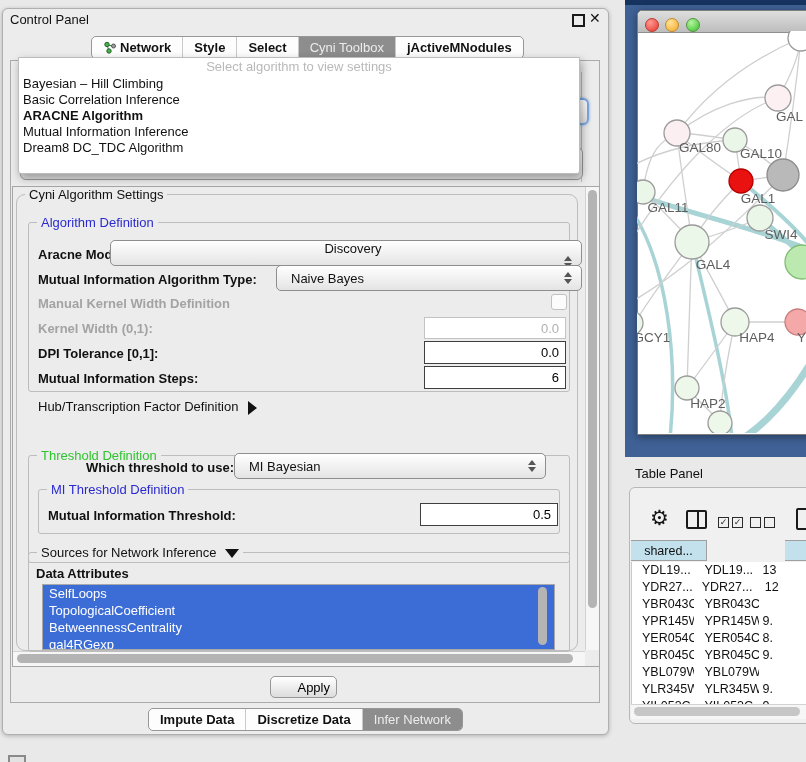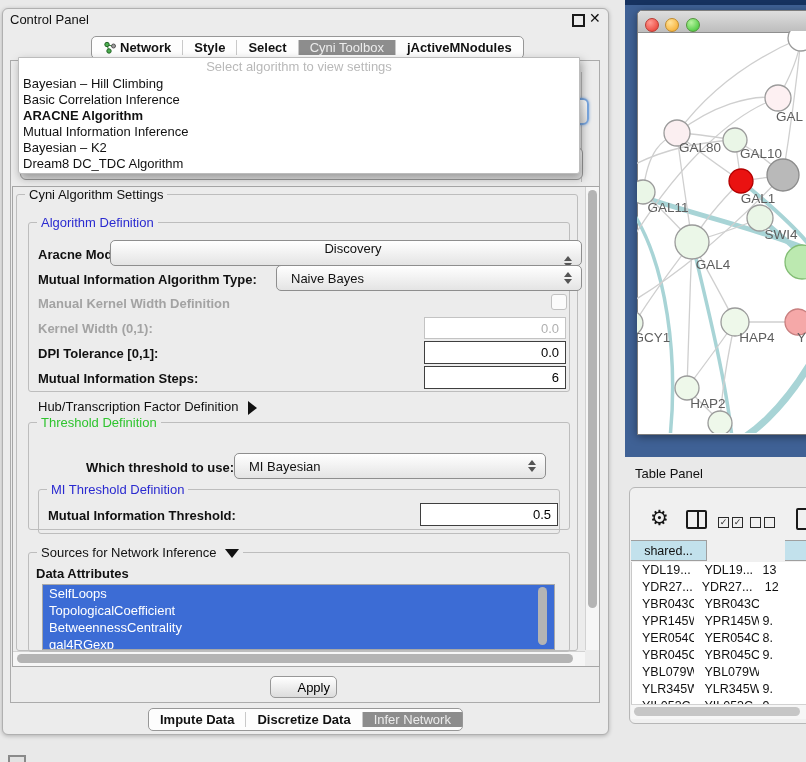--- a/index.html
+++ b/index.html
@@ -7,21 +7,21 @@
         font-family:"Liberation Sans","DejaVu Sans",sans-serif;color:#111;}
   .abs{position:absolute;}
   .bold{font-weight:bold;}
   
   .cp{left:2px;top:8px;width:605px;height:725px;background:#ececec;border:1px solid #b0b0b0;
       border-radius:6px;box-shadow:0 1px 4px rgba(0,0,0,.25);}
   .cp-title{left:10px;top:12px;font-size:13px;}
   .float-btn{left:572px;top:14px;width:9px;height:9px;border:2px solid #1a1a1a;background:#ececec;cursor:pointer;}
   .close-btn{left:589px;top:10px;font-size:14px;font-weight:bold;cursor:pointer;}
   
-  .tabbar{display:flex;border:1px solid #979797;border-radius:5px;background:#fdfdfd;overflow:hidden;height:21px;align-items:center;}
+  .tabbar{display:flex;border:1px solid #979797;border-radius:5px;background:#fdfdfd;overflow:hidden;height:21px;}
   .tab{display:flex;align-items:center;gap:4px;padding:0 11px;font-size:13px;font-weight:bold;
        border-left:1px solid #c9c9c9;white-space:nowrap;cursor:pointer;}
   .tab:first-child{border-left:none;}
   .tab.selected{background:#8d8d8d;color:#ececec;font-weight:normal;}
   
   .content-panel{left:10px;top:60px;width:588px;height:641px;background:#ececec;border:1px solid #ababab;}
   .gb{border:1px solid #bdbdbd;border-radius:3px;}
   .gb-label{position:absolute;top:-8px;left:8px;background:#ececec;padding:0 4px;font-size:13px;white-space:nowrap;}
   .lbl{font-size:13px;white-space:nowrap;}
   .gray{color:#a3a3a3;}
@@ -124,21 +124,21 @@
   <div class="abs" style="left:566px;top:98px;width:19px;height:23px;border:2px solid #7aa7e0;border-radius:6px;background:linear-gradient(#fff,#e2e2e2);box-shadow:0 0 3px #7aa7e0;"></div>
 
   <div class="abs" style="left:12px;top:186px;width:586px;height:479px;border:1px solid #a6a6a6;background:#ececec;"></div>
   <div class="abs sb-track-v" style="left:585px;top:187px;width:13px;height:463px;">
     <div class="sb-thumb" style="left:2px;top:3px;width:9px;height:418px;"></div>
   </div>
   <div class="abs sb-track-h" style="left:13px;top:651px;width:572px;height:14px;">
     <div class="sb-thumb" style="left:4px;top:2px;width:556px;height:9px;"></div>
   </div>
 
-  <div class="abs gb" style="left:16px;top:194px;width:560px;height:455px;">
+  <div class="abs gb" style="left:16px;top:194px;width:560px;height:455px;border-radius:9px;">
     <span class="gb-label">Cyni Algorithm Settings</span>
   </div>
 
   <div class="abs gb" style="left:28px;top:222px;width:540px;height:168px;">
     <span class="gb-label blue-t">Algorithm Definition</span>
   </div>
   <div class="abs lbl bold" style="left:38px;top:247px;">Aracne Mode:</div>
   <div class="abs combo" style="left:110px;top:240px;width:456px;height:24px;flex-direction:column;">
     <span>Discovery</span>
     <span class="spin">
@@ -161,21 +161,21 @@
   <div class="abs lbl bold" style="left:38px;top:346px;">DPI Tolerance [0,1]:</div>
   <input class="abs field" style="left: 424px; top: 341px; width: 142px; height: 23px;" readonly="" value="0.0">
   <div class="abs lbl bold" style="left:38px;top:371px;">Mutual Information Steps:</div>
   <input class="abs field" style="left: 424px; top: 366px; width: 142px; height: 23px;" readonly="" value="6">
 
   <div class="abs lbl" style="left:38px;top:399px;">
     <span>Hub/Transcription Factor Definition</span>
     <span style="display:inline-block;margin-left:6px;width:0;height:0;border-top:7px solid transparent;border-bottom:7px solid transparent;border-left:9px solid #111;vertical-align:middle;"></span>
   </div>
 
-  <div class="abs gb" style="left:28px;top:422px;width:540px;height:106px;">
+  <div class="abs gb" style="left:28px;top:455px;width:540px;height:106px;">
     <span class="gb-label green-t">Threshold Definition</span>
   </div>
   <div class="abs lbl bold" style="left:86px;top:460px;">Which threshold to use:</div>
   <div class="abs combo" style="left:234px;top:453px;width:296px;height:24px;">
     <span>MI Bayesian</span>
     <span class="spin">
         <i class="up"></i>
         <i class="dn"></i>
       </span>
   </div>
@@ -352,18 +352,17 @@
     <div class="sb-thumb" style="left:3px;top:2px;width:166px;height:9px;background:#c6c6c6;"></div>
   </div>
 
   <div class="abs dd">
     <div class="dd-prompt">Select algorithm to view settings</div>
     <div>
         <div class="dd-item">Bayesian – Hill Climbing</div>
         <div class="dd-item">Basic Correlation Inference</div>
         <div class="dd-item" style="font-weight: bold;">ARACNE Algorithm</div>
         <div class="dd-item">Mutual Information Inference</div>
-        <div class="dd-item">Bayesian – K2</div>
         <div class="dd-item">Dream8 DC_TDC Algorithm</div>
       </div>
   </div>
 
 </div>
 
 </body></html>

